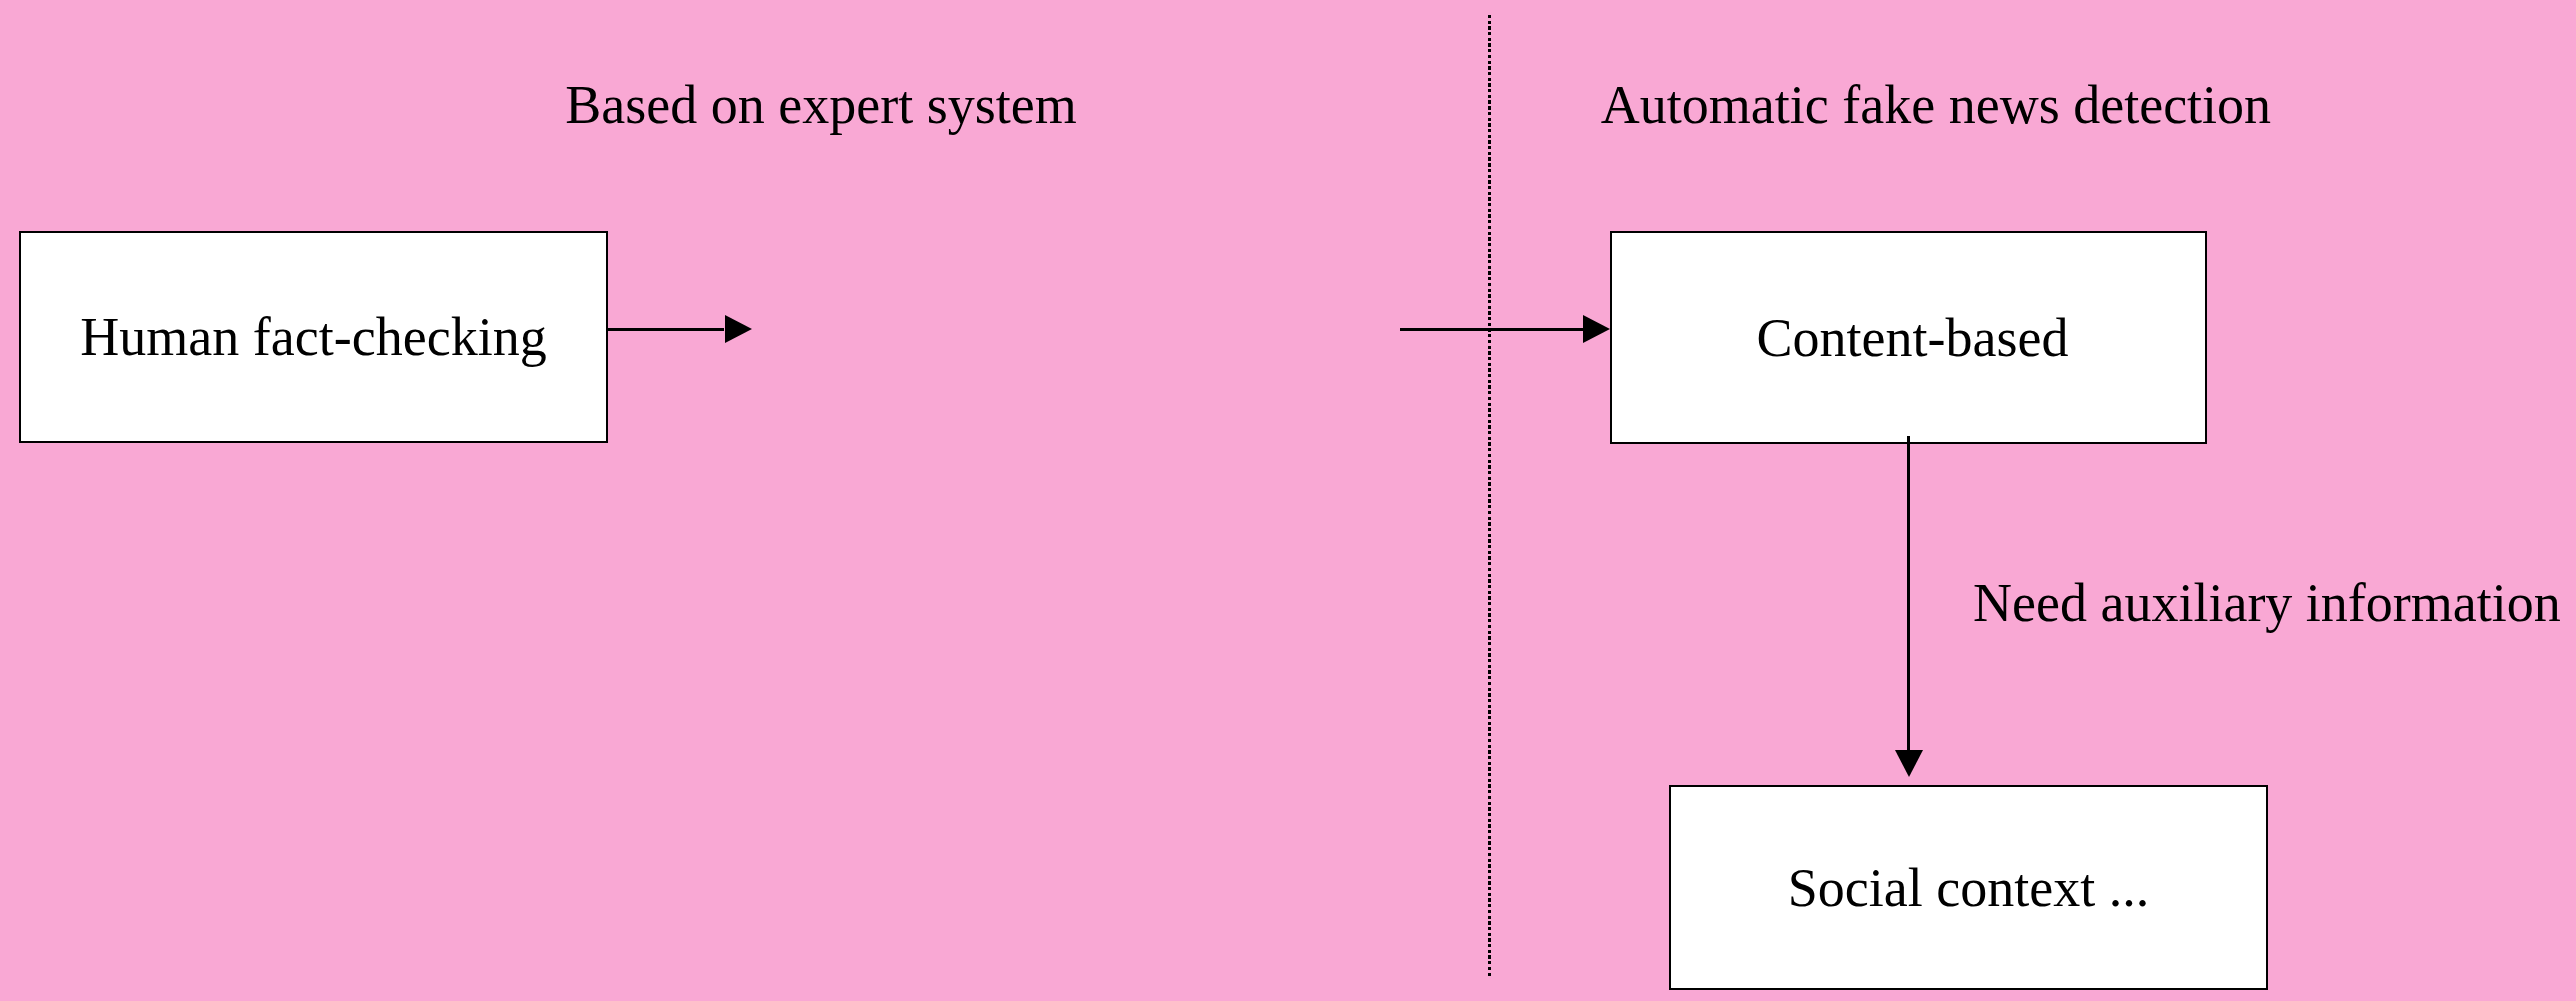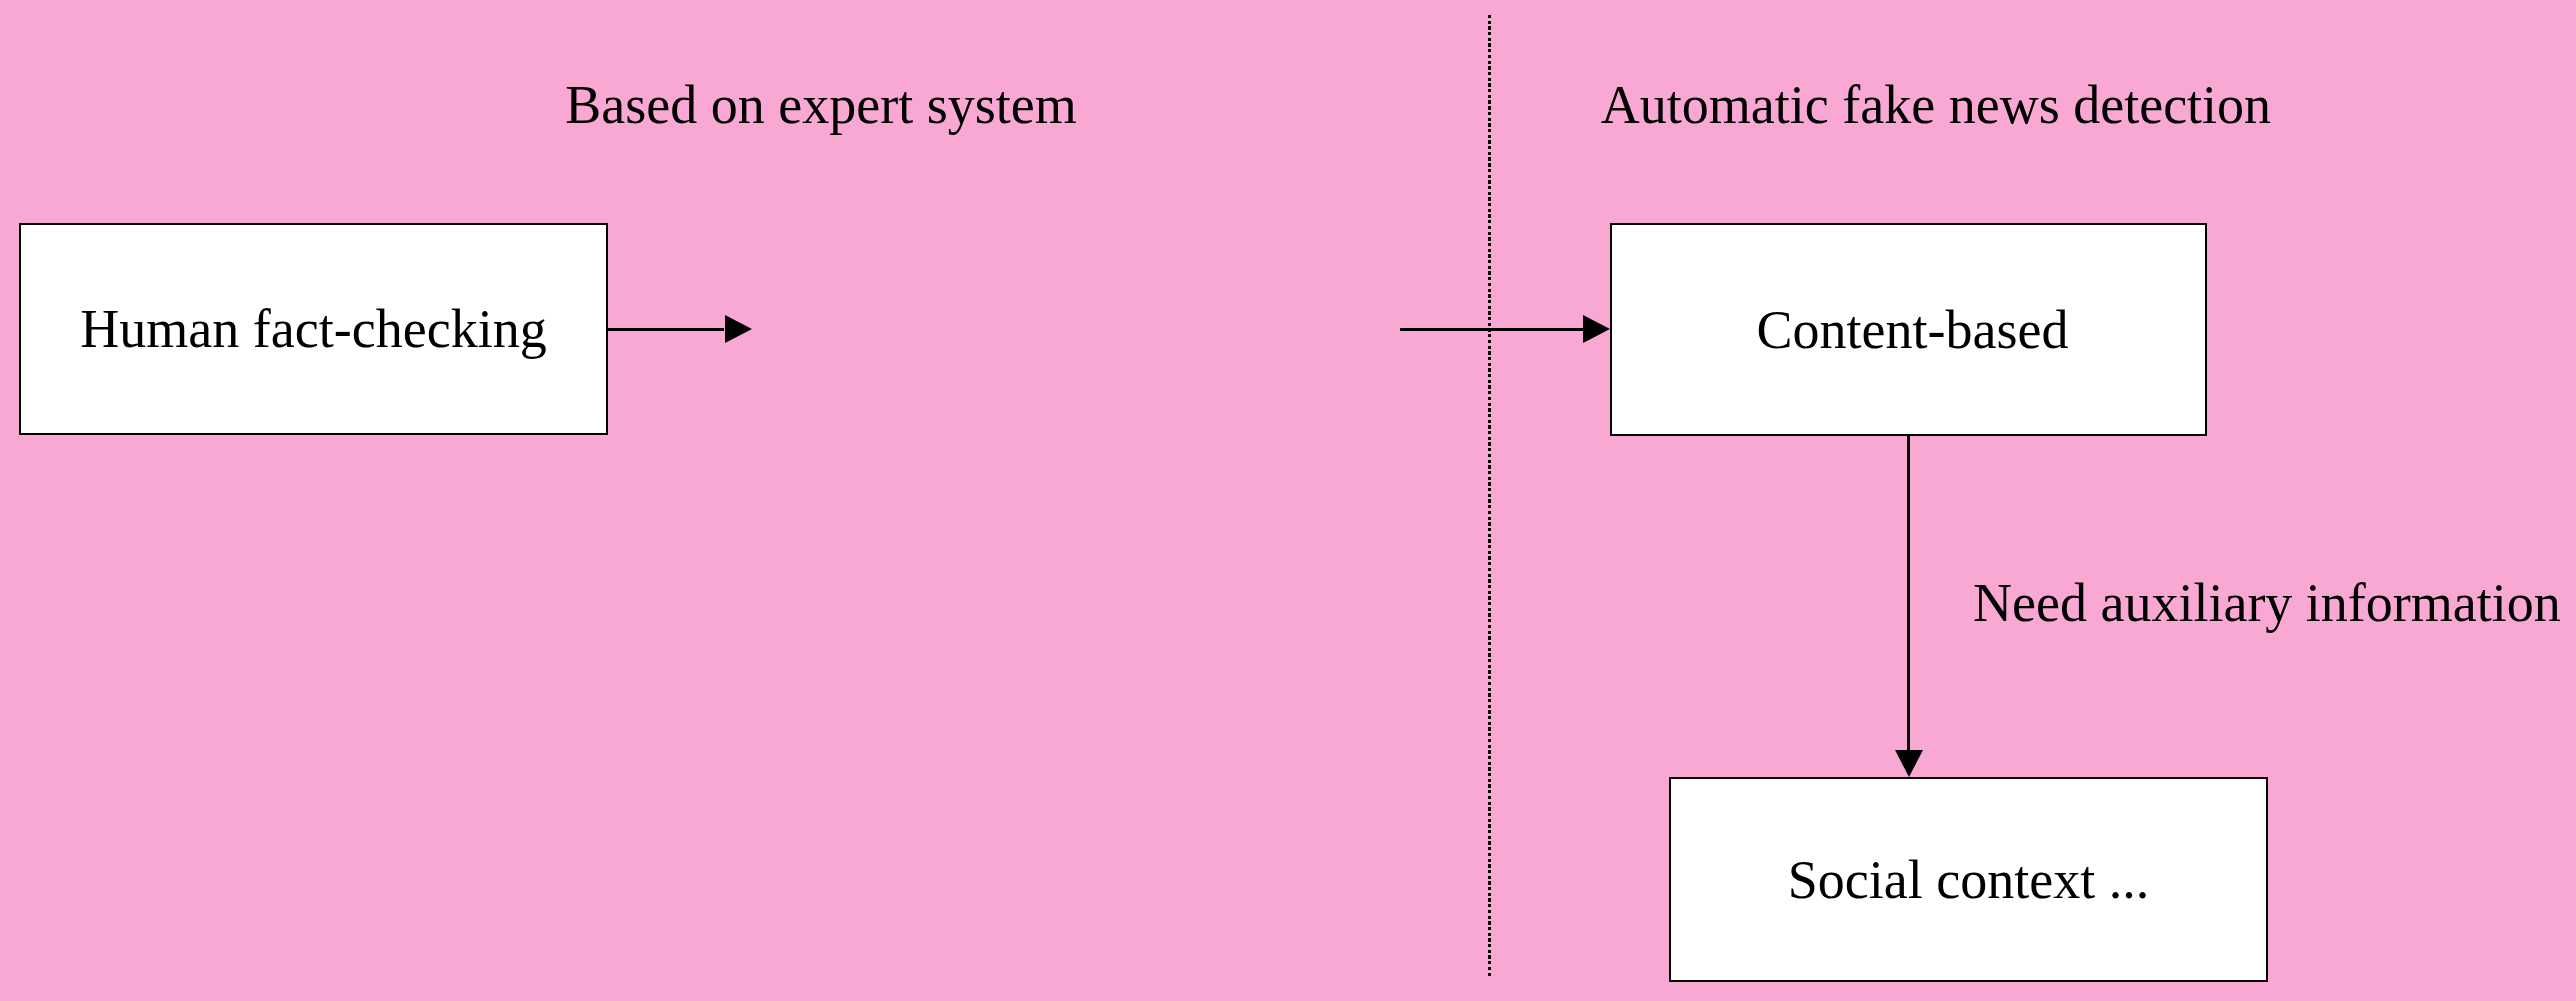--- a/index.html
+++ b/index.html
@@ -35,20 +35,21 @@
     box-sizing: border-box;
     border: 2.5px solid #000000;
     background: #ffffff;
     display: flex;
     align-items: center;
     justify-content: center;
     text-align: center;
     font-size: 54px;
     line-height: 1;
     white-space: nowrap;
+    margin-top: 8px;
   }
   #node-human     { left: 19px;   top: 223px; width: 589px; height: 212px; }
   #node-automated { left: 752px;  top: 223px; width: 648px; height: 213px; }
   #node-content   { left: 1610px; top: 223px; width: 597px; height: 213px; padding-left: 8px; }
   #node-social    { left: 1669px; top: 777px; width: 599px; height: 205px; }
 
   
   .edge-line {
     position: absolute;
     background: #000000;

